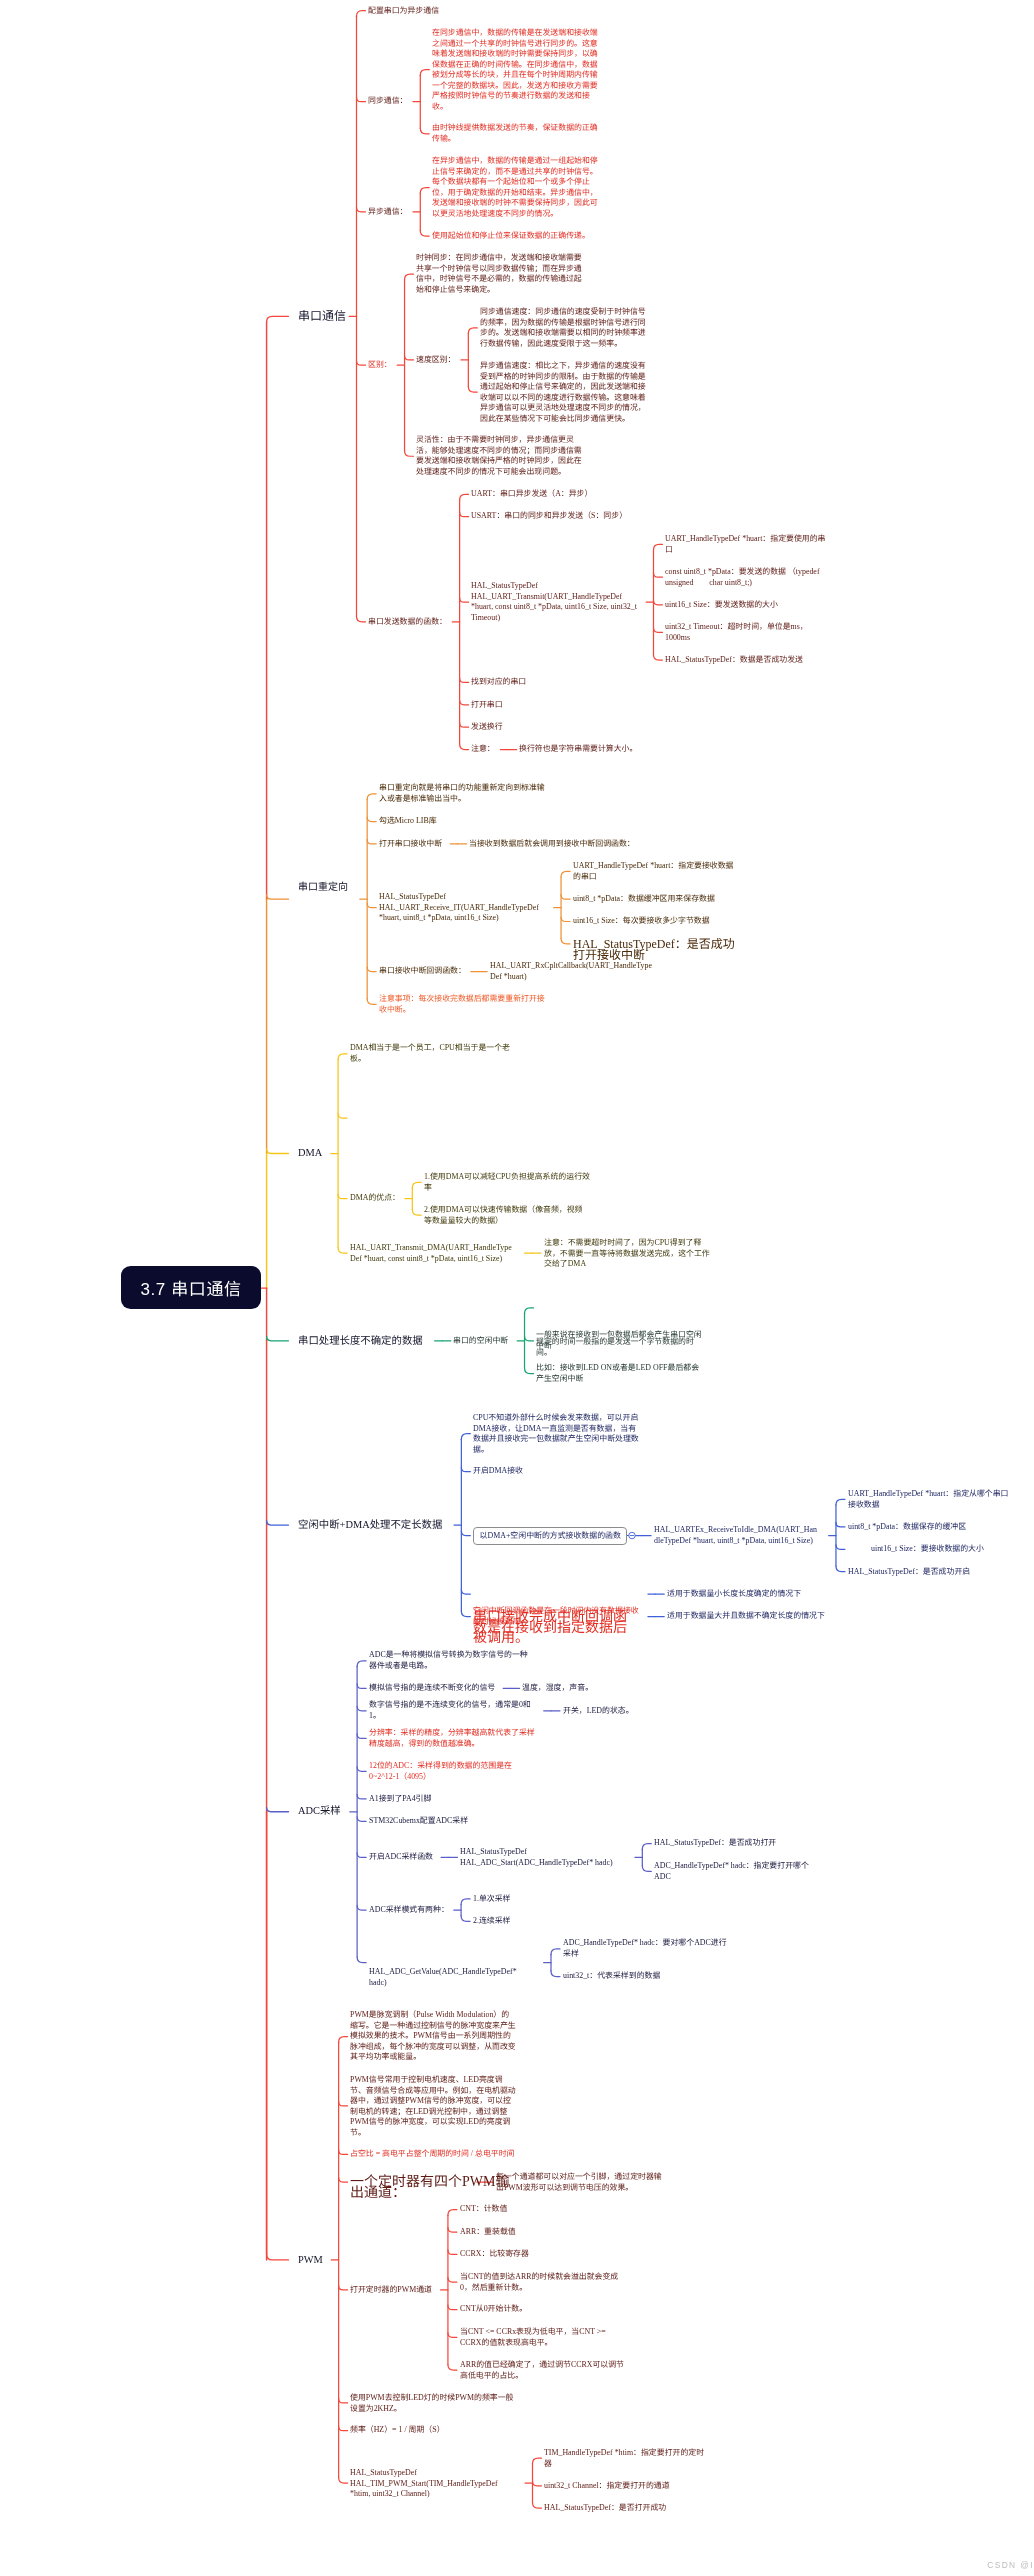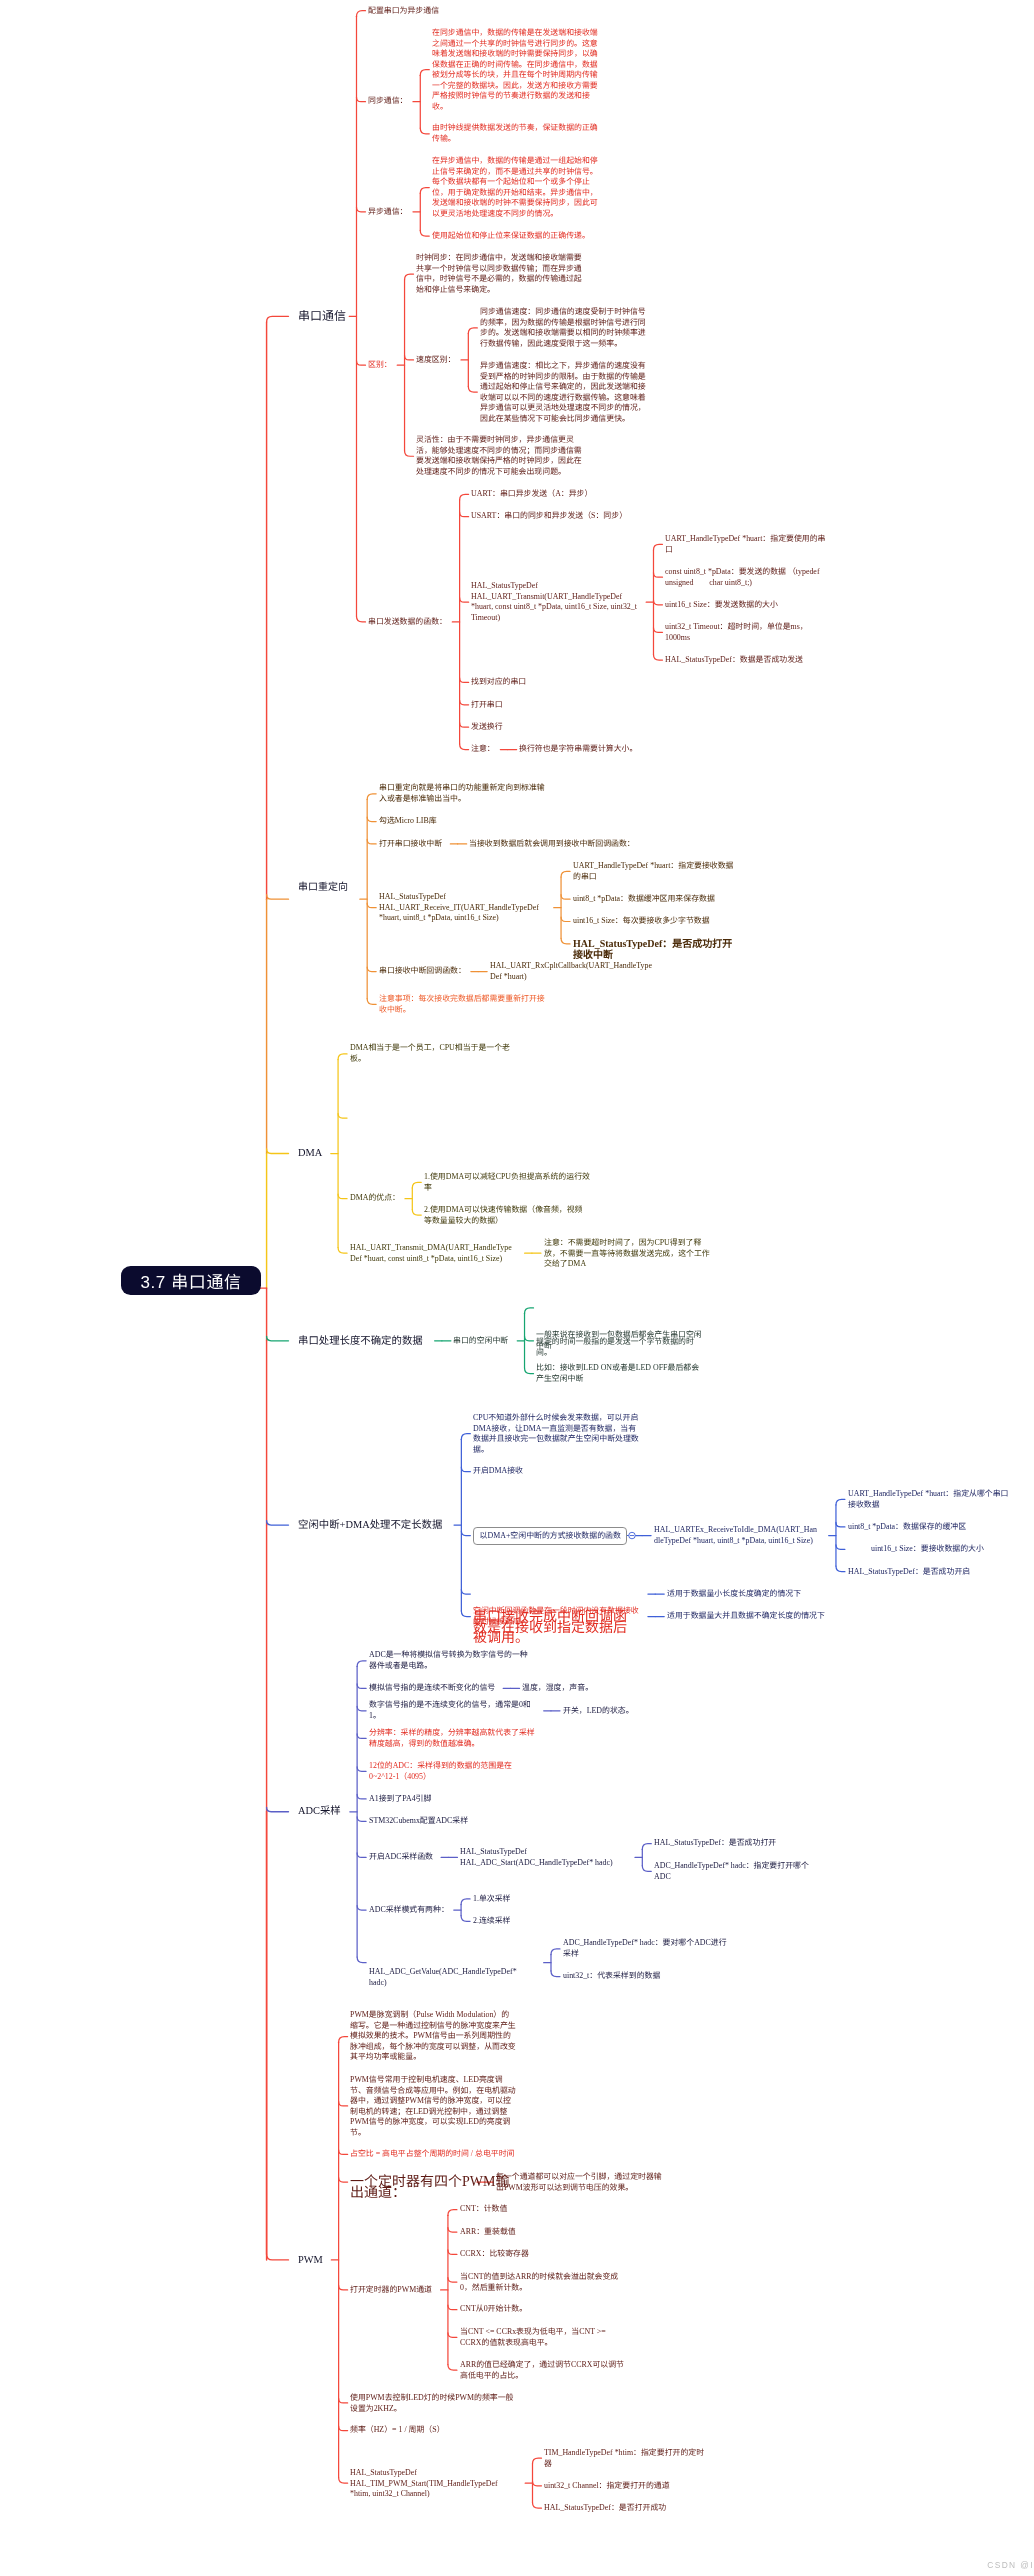--- a/index.html
+++ b/index.html
@@ -189,21 +189,21 @@
 <path d="M 796.7 4207.7 Q 796.7 4217.7 806.7 4217.7 L 812.7 4217.7" stroke="#f4473b" stroke-width="2.2" fill="none" stroke-linecap="round"></path>
 <path d="M 934.2 4418.9 L 947.2 4418.9" stroke="#f4473b" stroke-width="2.2" fill="none" stroke-linecap="round"></path>
 <path d="M 947.2 4384.4 L 947.2 4453.4" stroke="#f4473b" stroke-width="2.2" fill="none" stroke-linecap="round"></path>
 <path d="M 947.2 4384.4 Q 947.2 4374.4 957.2 4374.4 L 963.2 4374.4" stroke="#f4473b" stroke-width="2.2" fill="none" stroke-linecap="round"></path>
 <path d="M 947.2 4415.5 Q 947.2 4423.5 955.2 4423.5 L 963.2 4423.5" stroke="#f4473b" stroke-width="2.2" fill="none" stroke-linecap="round"></path>
 <path d="M 947.2 4453.4 Q 947.2 4463.4 957.2 4463.4 L 963.2 4463.4" stroke="#f4473b" stroke-width="2.2" fill="none" stroke-linecap="round"></path>
 <path d="M 462.0 2292.2 L 474.0 2292.2" stroke="#f4473b" stroke-width="2.6" fill="none" stroke-linecap="round"></path>
 <circle cx="1124.2" cy="2732.5" r="5.8" fill="#fff" stroke="#3f60d8" stroke-width="1.6"></circle>
 <path d="M 1121.0 2732.5 L 1127.4 2732.5" stroke="#3f60d8" stroke-width="1.6" fill="none" stroke-linecap="round"></path>
 </svg>
-<div id="root-node" style="left:121px;top:1266px;width:140px;height:29px;">3.7  串口通信</div>
+<div id="root-node" style="left:121px;top:1266px;width:140px;height:43px;">3.7  串口通信</div>
 <div class="nd" style="left:298px;top:309px;font-size:12px;line-height:14.6px;color:#14142b;">串口通信</div>
 <div class="nd" style="left:368px;top:5.5px;font-size:7.9px;line-height:10.5px;color:#5d1a14;max-width:166px;">配置串口为异步通信</div>
 <div class="nd" style="left:368px;top:96px;font-size:7.9px;line-height:10.5px;color:#5d1a14;max-width:166px;">同步通信：</div>
 <div class="nd" style="left:432px;top:28px;font-size:7.9px;line-height:10.5px;color:#e22d22;max-width:166px;">在同步通信中，数据的传输是在发送端和接收端之间通过一个共享的时钟信号进行同步的。这意味着发送端和接收端的时钟需要保持同步，以确保数据在正确的时间传输。在同步通信中，数据被划分成等长的块，并且在每个时钟周期内传输一个完整的数据块。因此，发送方和接收方需要严格按照时钟信号的节奏进行数据的发送和接收。</div>
 <div class="nd" style="left:432px;top:123px;font-size:7.9px;line-height:10.5px;color:#e22d22;max-width:166px;">由时钟线提供数据发送的节奏，保证数据的正确传输。</div>
 <div class="nd" style="left:368px;top:207px;font-size:7.9px;line-height:10.5px;color:#5d1a14;max-width:166px;">异步通信：</div>
 <div class="nd" style="left:432px;top:156px;font-size:7.9px;line-height:10.5px;color:#e22d22;max-width:166px;">在异步通信中，数据的传输是通过一组起始和停止信号来确定的，而不是通过共享的时钟信号。每个数据块都有一个起始位和一个或多个停止位，用于确定数据的开始和结束。异步通信中，发送端和接收端的时钟不需要保持同步，因此可以更灵活地处理速度不同步的情况。</div>
 <div class="nd" style="left:432px;top:231px;font-size:7.9px;line-height:10.5px;color:#e22d22;max-width:166px;">使用起始位和停止位来保证数据的正确传递。</div>
 <div class="nd" style="left:368px;top:360px;font-size:7.9px;line-height:10.5px;color:#e22d22;max-width:166px;">区别：</div>
 <div class="nd" style="left:416px;top:253px;font-size:7.9px;line-height:10.5px;color:#5d1a14;max-width:166px;">时钟同步：在同步通信中，发送端和接收端需要共享一个时钟信号以同步数据传输；而在异步通信中，时钟信号不是必需的，数据的传输通过起始和停止信号来确定。</div>
@@ -227,21 +227,21 @@
 <div class="nd" style="left:519px;top:744px;font-size:7.9px;line-height:10.5px;color:#5d1a14;max-width:166px;">换行符也是字符串需要计算大小。</div>
 <div class="nd" style="left:298px;top:880px;font-size:10px;line-height:14.6px;color:#14142b;">串口重定向</div>
 <div class="nd" style="left:379px;top:783px;font-size:7.9px;line-height:10.5px;color:#4a2a08;max-width:166px;">串口重定向就是将串口的功能重新定向到标准输入或者是标准输出当中。</div>
 <div class="nd" style="left:379px;top:816px;font-size:7.9px;line-height:10.5px;color:#4a2a08;max-width:166px;">勾选Micro LIB库</div>
 <div class="nd" style="left:379px;top:839px;font-size:7.9px;line-height:10.5px;color:#4a2a08;max-width:166px;">打开串口接收中断</div>
 <div class="nd" style="left:469px;top:839px;font-size:7.9px;line-height:10.5px;color:#4a2a08;max-width:166px;">当接收到数据后就会调用到接收中断回调函数：</div>
 <div class="nd" style="left:379px;top:892px;font-size:7.9px;line-height:10.5px;color:#4a2a08;max-width:166px;">HAL_StatusTypeDef HAL_UART_Receive_IT(UART_HandleTypeDef *huart, uint8_t *pData, uint16_t Size)</div>
 <div class="nd" style="left:573px;top:861px;font-size:7.9px;line-height:10.5px;color:#4a2a08;max-width:166px;">UART_HandleTypeDef *huart：指定要接收数据的串口</div>
 <div class="nd" style="left:573px;top:894px;font-size:7.9px;line-height:10.5px;color:#4a2a08;max-width:166px;">uint8_t *pData：数据缓冲区用来保存数据</div>
 <div class="nd" style="left:573px;top:916px;font-size:7.9px;line-height:10.5px;color:#4a2a08;max-width:166px;">uint16_t Size：每次要接收多少字节数据</div>
-<div class="nd" style="left:573px;top:939px;font-size:10px;line-height:10.5px;color:#4a2a08;max-width:166px;font-weight:bold;">HAL_StatusTypeDef：是否成功打开接收中断</div>
+<div class="nd" style="left:573px;top:939px;font-size:12px;line-height:10.5px;color:#4a2a08;max-width:166px;">HAL_StatusTypeDef：是否成功打开接收中断</div>
 <div class="nd" style="left:379px;top:966px;font-size:7.9px;line-height:10.5px;color:#4a2a08;max-width:166px;">串口接收中断回调函数：</div>
 <div class="nd" style="left:490px;top:961px;font-size:7.9px;line-height:10.5px;color:#4a2a08;max-width:166px;">HAL_UART_RxCpltCallback(UART_HandleTypeDef *huart)</div>
 <div class="nd" style="left:379px;top:994px;font-size:7.9px;line-height:10.5px;color:#ee5a28;max-width:166px;">注意事项：每次接收完数据后都需要重新打开接收中断。</div>
 <div class="nd" style="left:298px;top:1146px;font-size:10.4px;line-height:14.6px;color:#14142b;">DMA</div>
 <div class="nd" style="left:350px;top:1043px;font-size:7.9px;line-height:10.5px;color:#40390a;max-width:166px;">DMA相当于是一个员工，CPU相当于是一个老板。</div>
 <div class="nd" style="left:350px;top:1193px;font-size:7.9px;line-height:10.5px;color:#40390a;max-width:166px;">DMA的优点：</div>
 <div class="nd" style="left:424px;top:1172px;font-size:7.9px;line-height:10.5px;color:#40390a;max-width:166px;">1.使用DMA可以减轻CPU负担提高系统的运行效率</div>
 <div class="nd" style="left:424px;top:1205px;font-size:7.9px;line-height:10.5px;color:#40390a;max-width:166px;">2.使用DMA可以快速传输数据（像音频，视频等数量量较大的数据）</div>
 <div class="nd" style="left:350px;top:1243px;font-size:7.9px;line-height:10.5px;color:#40390a;max-width:166px;">HAL_UART_Transmit_DMA(UART_HandleTypeDef *huart, const uint8_t *pData, uint16_t Size)</div>
 <div class="nd" style="left:544px;top:1238px;font-size:7.9px;line-height:10.5px;color:#40390a;max-width:166px;">注意：不需要超时时间了，因为CPU得到了释放，不需要一直等待将数据发送完成，这个工作交给了DMA</div>

